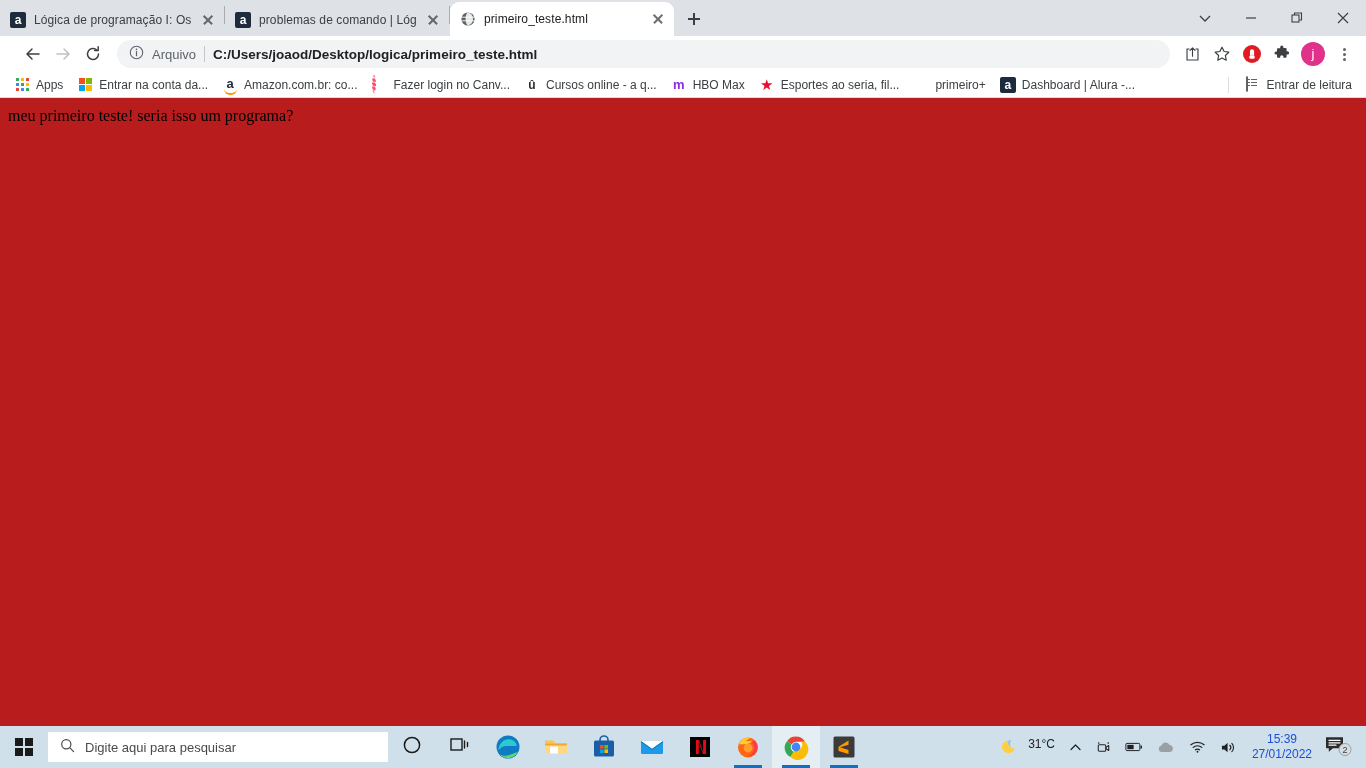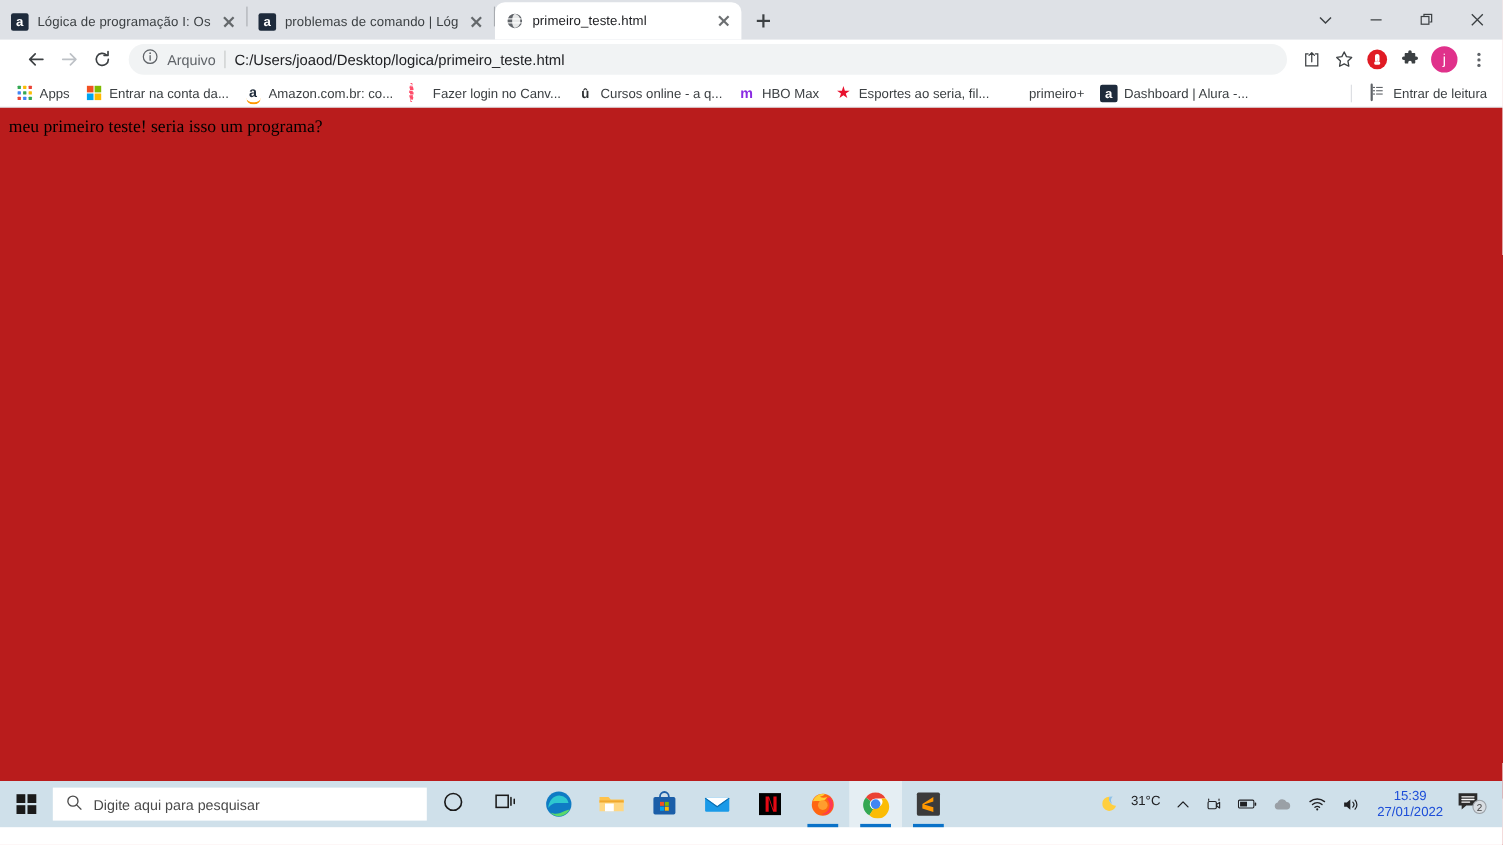--- a/index.html
+++ b/index.html
@@ -82,21 +82,21 @@
   }
   .omnibox {
     flex:1; height:28px; background:#f1f3f4; border-radius:14px;
     display:flex; align-items:center; padding:0 12px; gap:8px;
     margin:0 6px 0 8px; min-width:0;
   }
   .omni-scheme { font-size:13px; color:#5f6368; white-space:nowrap; }
   .omni-div { width:1px; height:16px; background:#c4c7c5; }
   .omni-url {
     font-size:13.5px; color:#202124; white-space:nowrap; overflow:hidden;
-    text-overflow:ellipsis; flex:1;
+    text-overflow:ellipsis; flex:1;font-weight:bold;
   }
   .tb-icon {
     width:28px; height:28px; flex:0 0 28px; display:flex;
     align-items:center; justify-content:center;
   }
   .avatar {
     width:24px; height:24px; border-radius:50%; background:#e0318b; color:#fff;
     font-size:13px; line-height:24px; text-align:center; font-weight:500;
     flex:0 0 24px; margin:0 3px;
   }
@@ -160,21 +160,21 @@
 
   
   .viewport { background:#b91c1c; height:628px; padding:8px; }
   .page-text {
     font-family:"Liberation Serif", serif; font-size:16px; color:#000000;
     line-height:1.2;
   }
 
   
   .taskbar {
-    position:absolute; left:0; top:710px; width:1366px; height:42px;
+    position:absolute; left:0; top:726px; width:1366px; height:42px;
     background:#cfe0ea; display:flex; align-items:center;
   }
   .start {
     width:48px; height:42px; display:flex; align-items:center; justify-content:center;
   }
   .win-logo { display:grid; grid-template-columns:8px 8px; grid-template-rows:8px 8px;
     gap:2px; width:18px; height:18px; }
   .win-logo span { background:#1a1a1a; display:block; }
   .searchbox {
     width:340px; height:30px; background:#ffffff; display:flex; align-items:center;

